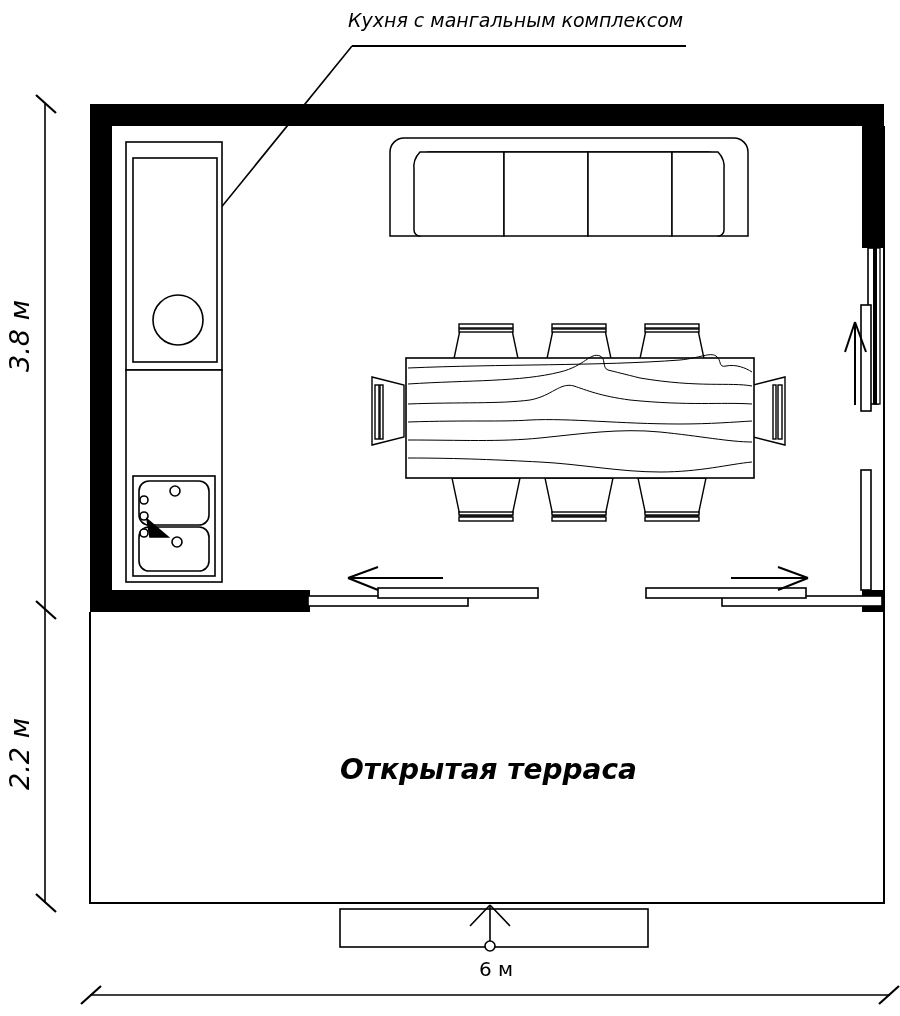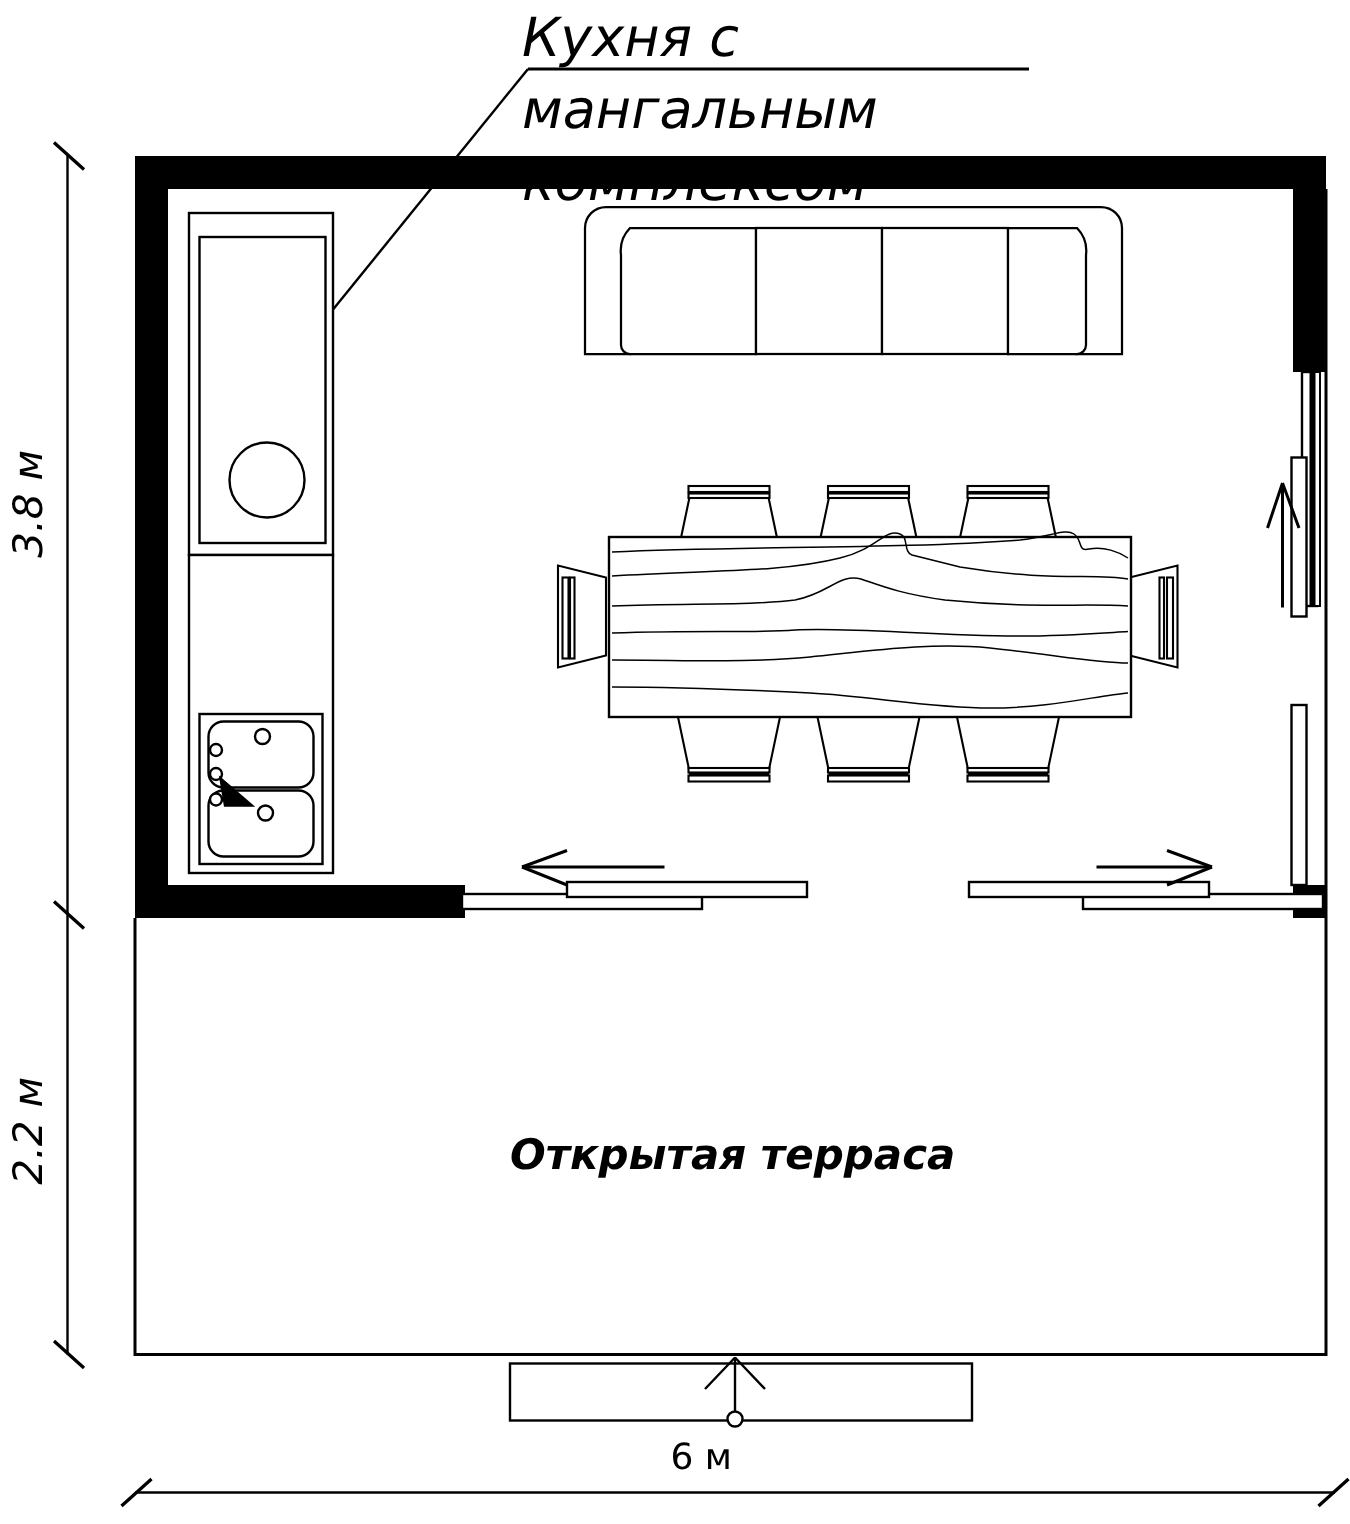--- a/index.html
+++ b/index.html
@@ -1,26 +1,26 @@
 <!DOCTYPE html>
 <html><head>
 <meta charset="utf-8">
 <style>
   html,body{margin:0;padding:0;background:#ffffff;}
   body{width:900px;height:1016px;position:relative;overflow:hidden;
        font-family:"DejaVu Sans","Liberation Sans",sans-serif;}
   #plan{position:absolute;left:0;top:0;width:900px;height:1016px;}
   .lbl{position:absolute;font-style:italic;color:#000;white-space:nowrap;}
-  #title-label{left:348px;top:2px;font-size:36px;line-height:48px;width:360px;white-space:normal;}
+  #title-label{left:348px;top:2px;font-size:19px;line-height:37px;width:360px;white-space:normal;}
   #terrace-label{left:340px;top:753px;font-size:28px;font-weight:bold;}
   #dim-left-top-label{left:4px;top:300px;font-size:27px;transform-origin:left top;
       transform:rotate(-90deg) translate(-100%,0);}
   #dim-left-bottom-label{left:4px;top:718px;font-size:27px;transform-origin:left top;
       transform:rotate(-90deg) translate(-100%,0);}
-  #dim-bottom-label{left:447px;top:957px;font-size:24px;font-style:normal;}
+  #dim-bottom-label{left:479px;top:957px;font-size:20px;font-style:normal;}
 </style>
 </head>
 <body>
 
 <svg id="plan" viewBox="0 0 900 1016" xmlns="http://www.w3.org/2000/svg">
 
   <g stroke="#000" stroke-width="1.6" fill="none">
     <line x1="45" y1="104" x2="45" y2="610"></line>
     <line x1="36" y1="95" x2="56" y2="113" stroke-width="2.2"></line>
     <line x1="36" y1="601" x2="56" y2="619" stroke-width="2.2"></line>

